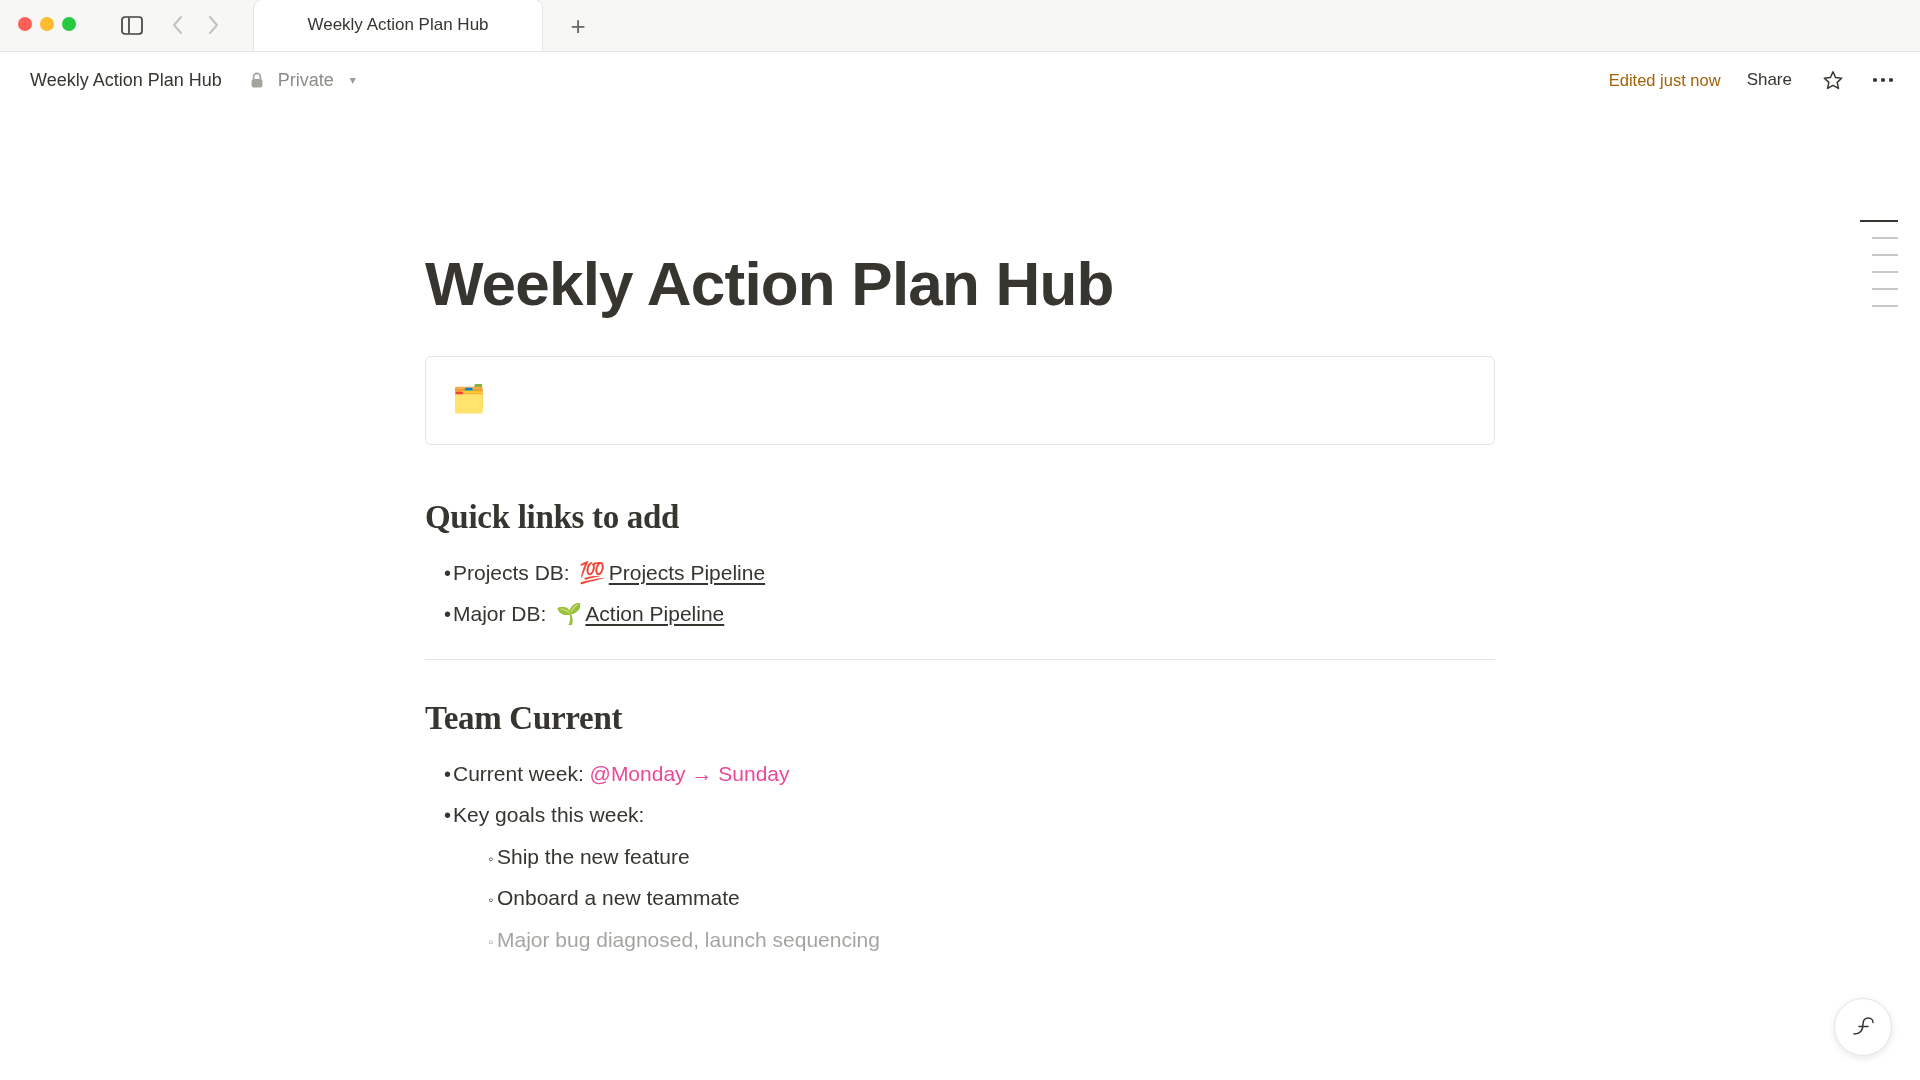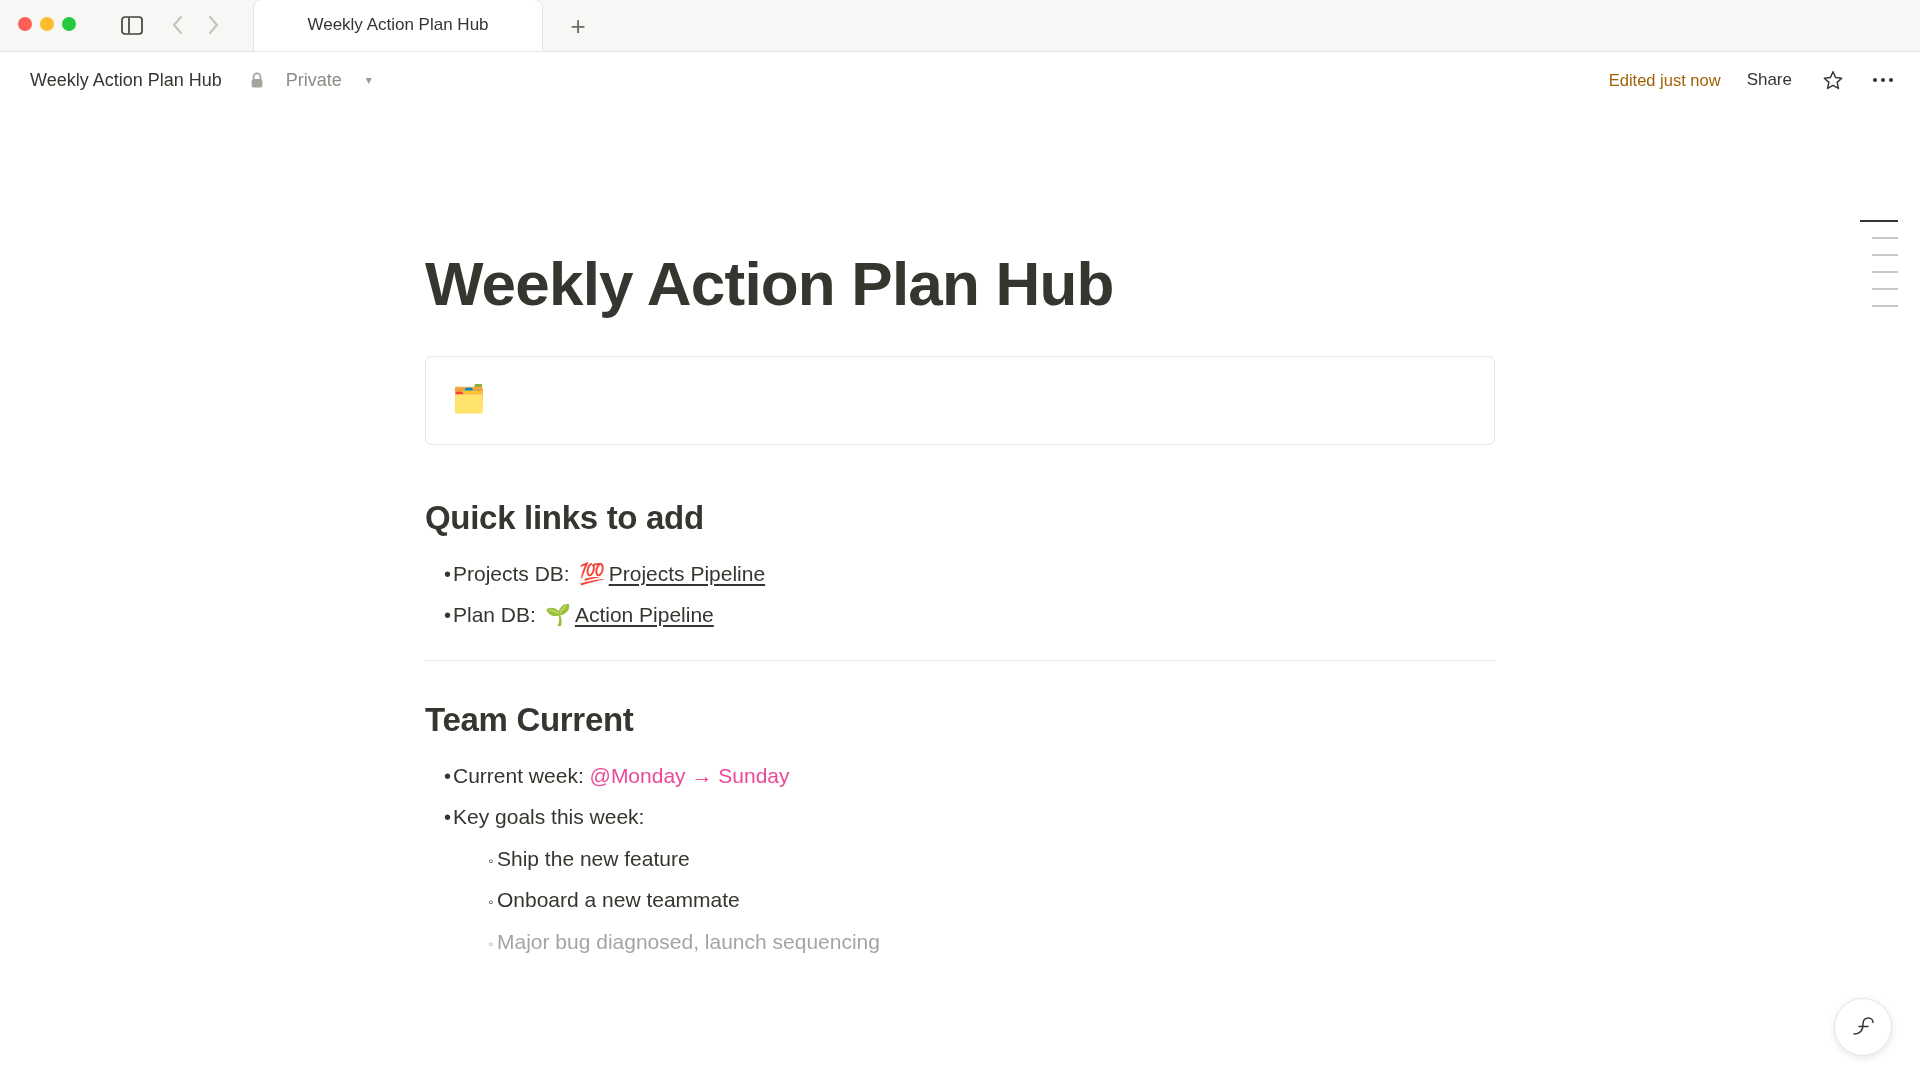--- a/index.html
+++ b/index.html
@@ -89,21 +89,21 @@
   }
   .crumb {
     font-size: 18px;
     color: #37352f;
     cursor: pointer;
     padding: 3px 6px;
     border-radius: 4px;
   }
   .privacy {
     display: flex; align-items: center;
-    gap: 22px;
+    gap: 14px;
     margin-left: 16px;
     color: #8d8b85;
     font-size: 18px;
     padding: 3px 6px;
     border-radius: 4px;
     cursor: pointer;
   }
   .lock-icon { display: inline-flex; }
   .chev { font-size: 12px; color: #9b9993; margin-left: 2px;}
 
@@ -166,20 +166,21 @@
     line-height: 1.58;
     color: #37352f;
   }
 
   h2.section {
     font-size: 33px;
     font-weight: 700;
     letter-spacing: -0.3px;
     color: #37352f;
     margin-bottom: 16px;
+    font-family: Liberation Serif, serif;
   }
 
   ul.bullets { list-style: none; }
   ul.bullets > li {
     display: flex;
     align-items: baseline;
     font-size: 21px;
     line-height: 1.5;
     color: #37352f;
     padding: 5px 0;
@@ -341,21 +342,21 @@
     <ul class="bullets">
       <li>
         <span class="bullet-mark">•</span>
         <span class="li-text">
           <span>Projects DB: </span><span class="inline-emoji">💯</span><span class="link">Projects Pipeline</span>
         </span>
       </li>
       <li>
         <span class="bullet-mark">•</span>
         <span class="li-text">
-          <span>Plan DB: </span><span class="inline-emoji">🌱</span><span class="link">Action Pipeline</span>
+          <span>Major DB: </span><span class="inline-emoji">🌱</span><span class="link">Action Pipeline</span>
         </span>
       </li>
     </ul>
 
     <hr class="divider">
 
     <h2 class="section">Team Current</h2>
     <ul class="bullets">
       <li>
         <span class="bullet-mark">•</span>

